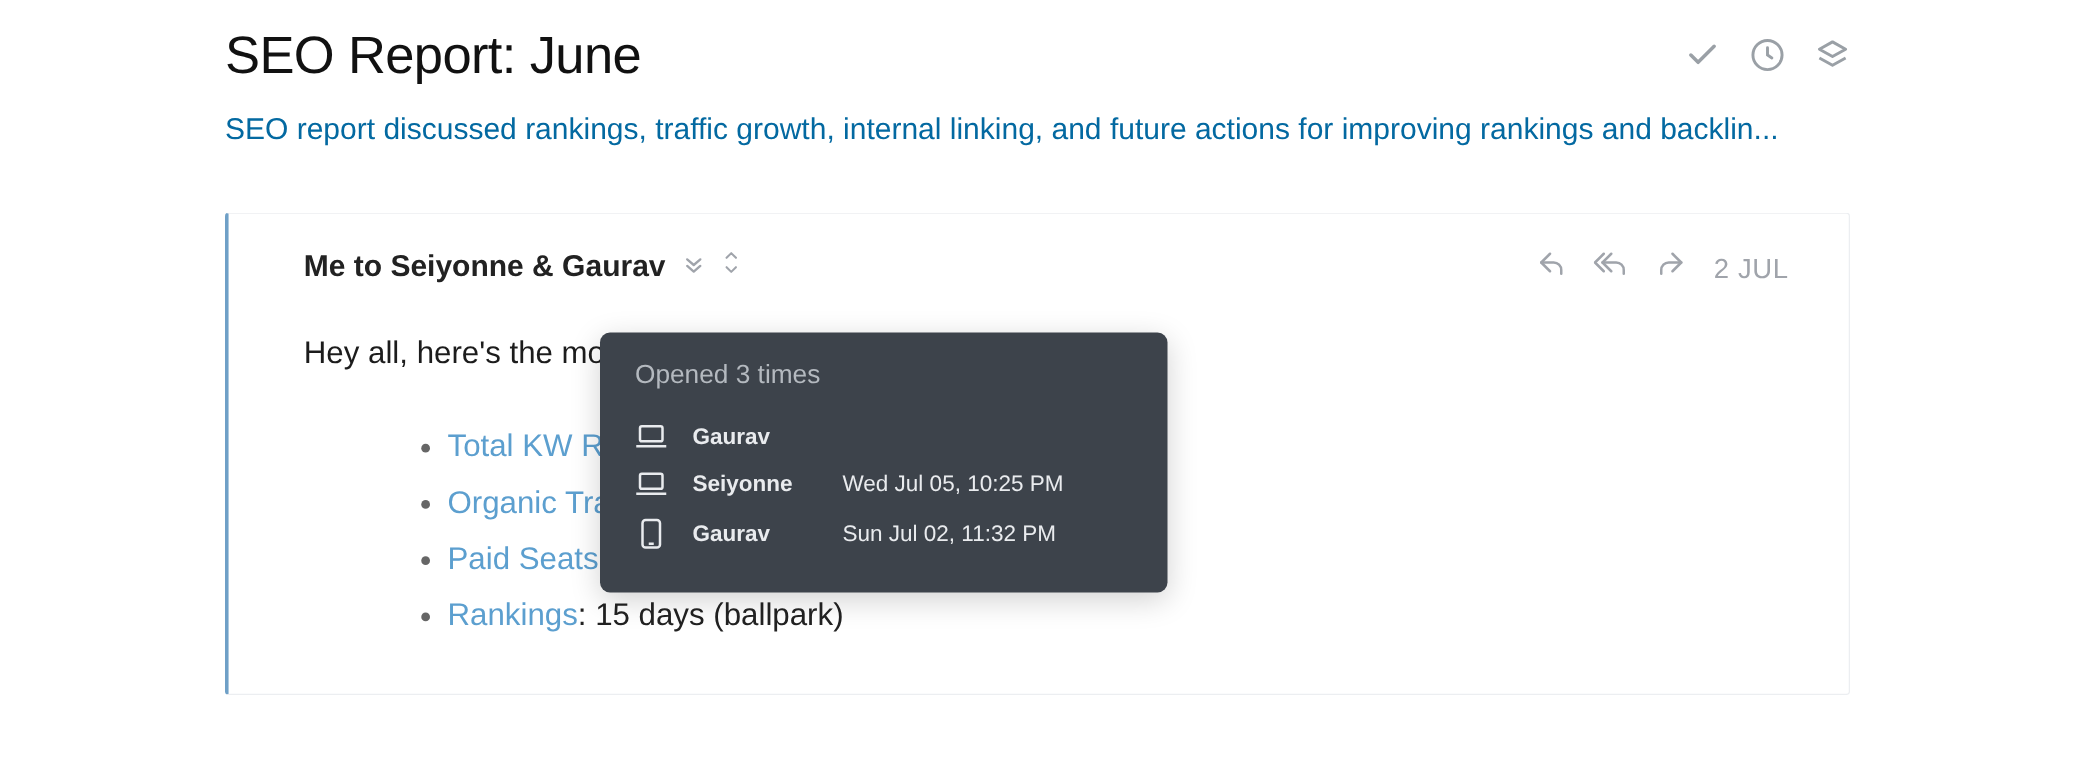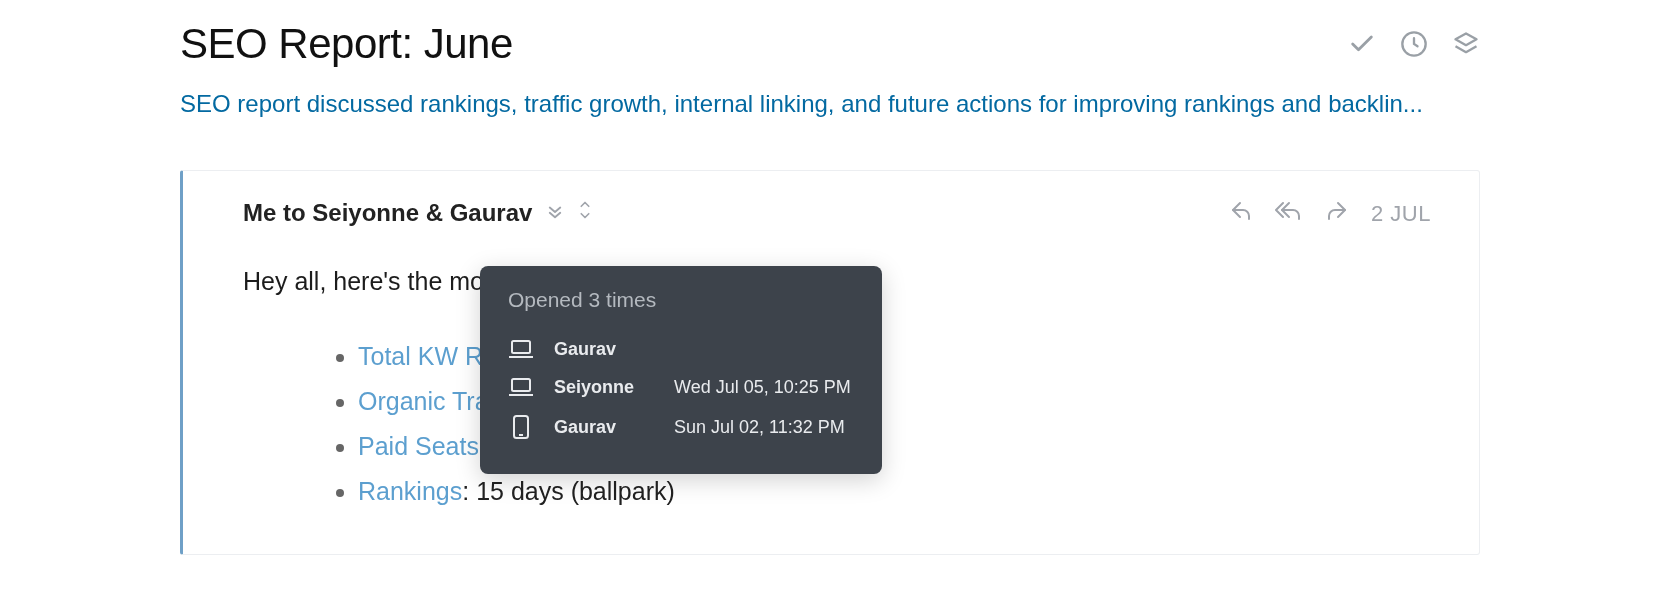--- a/index.html
+++ b/index.html
@@ -92,21 +92,21 @@
   ul.bullets li::marker { color:#666; }
   .link { color: #5c9fcf; }
   .tooltip {
     position: absolute;
     top: 266px;
     left: 480px;
     background: #3d434b;
     color: #e9ebee;
     border-radius: 8px;
     padding: 22px 28px 26px 28px;
-    width: 402px;
+    width: 454px;
     font-size: 22px;
     box-shadow: 0 6px 24px rgba(0,0,0,0.18);
   }
   .tooltip-title {
     color: #b4b9bf;
     font-size: 21px;
     margin-bottom: 18px;
   }
   .tt-row {
     display:flex;

